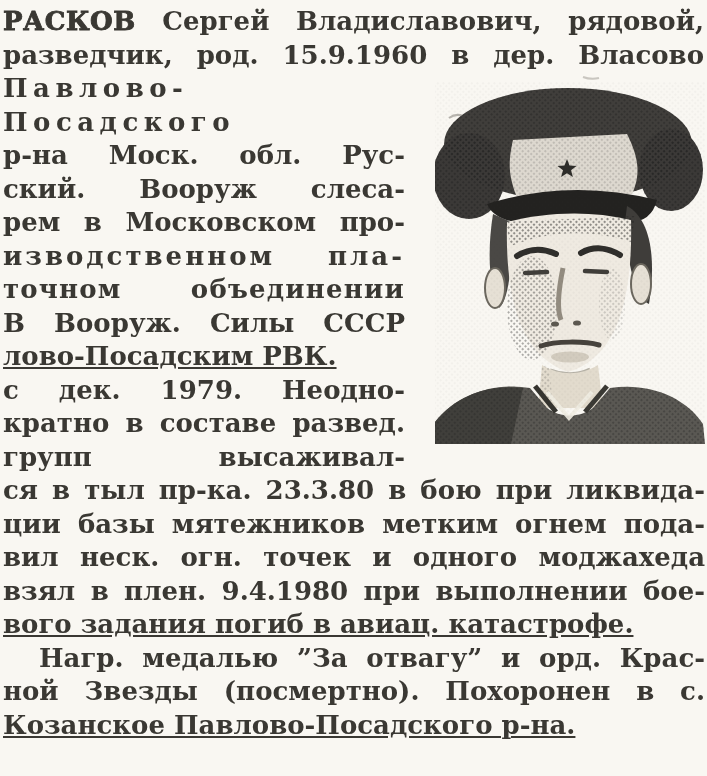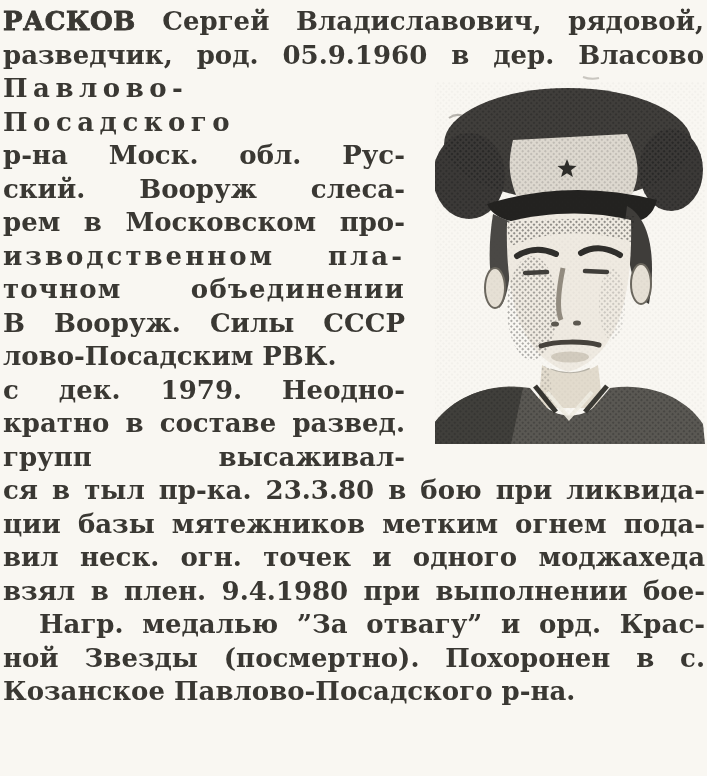--- a/index.html
+++ b/index.html
@@ -12,21 +12,21 @@
     position:relative;
   }
   .article{
     font-family:"DejaVu Serif","Liberation Serif",serif;
     font-weight:700;
     font-size:26px;
     line-height:33.5px;
     color:#3a3833;
   }
   .line{text-align:justify;text-align-last:justify;}
-  .pend{text-align-last:left;}
+  .pend{text-align-last:left;text-decoration:underline;}
   .indent{padding-left:36px;}
   .sp6{letter-spacing:5.5px;}
   .sp4{letter-spacing:3px;}
   .sp2{letter-spacing:1.2px;}
   .surname{letter-spacing:.5px;-webkit-text-stroke:.8px #36342f;}
   .ph-spacer{float:right;width:1px;height:67px;}
   .photo{
     float:right;clear:right;
     width:270px;height:397px;
     margin:0 0 0 30px;padding:0;
@@ -105,33 +105,34 @@
           <path d="M112,320 L134,346 L157,320" stroke="#f0ece2" stroke-width="4" fill="none" opacity=".9"></path>
           <path d="M100,314 L121,340" stroke="#35342f" stroke-width="5" fill="none"></path>
           <path d="M172,314 L150,340" stroke="#3a3934" stroke-width="5" fill="none"></path>
         </g>
 
         <rect x="0" y="10" width="270" height="362" fill="url(#ht2)" opacity=".1"></rect>
       </svg>
     </figure>
 
     <div class="line"><span class="surname">РАСКОВ</span><span> Сергей Владиславович, рядовой,</span></div>
-    <div class="line">разведчик, род. 05.9.1960 в дер. Власово</div>
+    <div class="line">разведчик, род. 15.9.1960 в дер. Власово</div>
     <div class="line sp6">Павлово-Посадского</div>
     <div class="line">р-на Моск. обл. Рус-</div>
     <div class="line">ский. Вооруж слеса-</div>
     <div class="line">рем в Московском про-</div>
     <div class="line sp4">изводственном пла-</div>
     <div class="line sp2">точном объединении</div>
     <div class="line">В Вооруж. Силы СССР</div>
     <div class="line pend">лово-Посадским РВК.</div>
     <div class="line">с дек. 1979. Неодно-</div>
     <div class="line">кратно в составе развед. групп высаживал-</div>
     <div class="line">ся в тыл пр-ка. 23.3.80 в бою при ликвида-</div>
     <div class="line">ции базы мятежников метким огнем пода-</div>
     <div class="line">вил неск. огн. точек и одного моджахеда</div>
     <div class="line">взял в плен. 9.4.1980 при выполнении бое-</div>
+    <div class="line pend">вого задания погиб в авиац. катастрофе.</div>
     <div class="line indent">Нагр. медалью ”За отвагу” и орд. Крас-</div>
     <div class="line">ной Звезды (посмертно). Похоронен в с.</div>
     <div class="line pend">Козанское Павлово-Посадского р-на.</div>
 
   </div>
 </div>
 
 </body></html>

